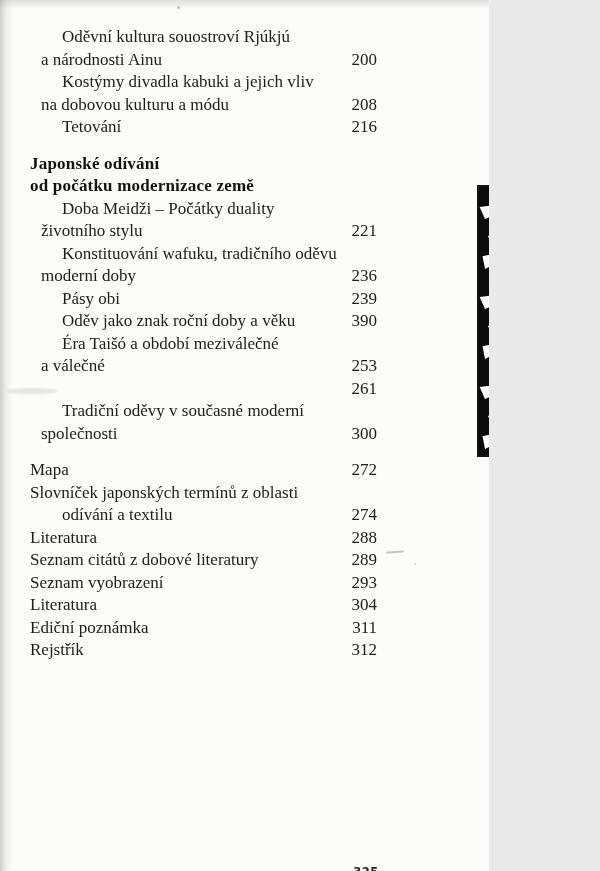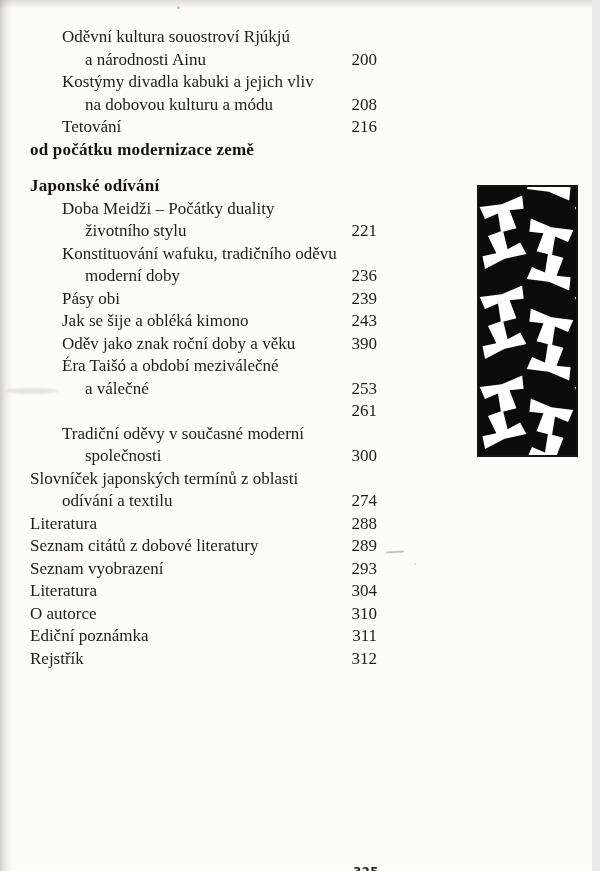--- a/index.html
+++ b/index.html
@@ -1,18 +1,18 @@
 <!DOCTYPE html>
 <html><head>
 <meta charset="utf-8">
 <style>
   html, body { margin: 0; padding: 0; background: #e9e9e9; }
   .page {
     position: relative;
-    width: 592px;
+    width: 489px;
     height: 871px;
     background: #fcfcfa;
     overflow: hidden;
     font-family: "Liberation Serif", "DejaVu Serif", serif;
     color: #1e1b18;
   }
   .edge-left {
     position: absolute; left: 0; top: 0; width: 13px; height: 871px;
     background: linear-gradient(to right, rgba(120,115,110,0.34), rgba(120,115,110,0.10) 45%, rgba(120,115,110,0) 100%);
     pointer-events: none;
@@ -26,21 +26,21 @@
     position: absolute; left: 594px; top: 0; width: 2px; height: 871px;
     background: rgba(160,155,150,0.45);
   }
   .toc { position: absolute; left: 0; top: 26px; width: 377px; }
   .toc-row {
     display: flex; align-items: baseline;
     line-height: 22.5px; font-size: 17px; white-space: nowrap;
   }
   .toc-row.indent-0 { padding-left: 30px; }
   .toc-row.indent-1 { padding-left: 62px; }
-  .toc-row.indent-2 { padding-left: 85px; }
+  .toc-row.indent-2 { padding-left: 41px; }
   .toc-row.bold { font-weight: bold; color: #16130f; letter-spacing: 0.2px; }
   .toc-row.gap-before { margin-top: 14px; }
   .toc-text { flex: none; }
   .toc-leader { flex: 1; }
   .toc-page { flex: none; width: 44px; text-align: right; }
   .ornament {
     position: absolute; left: 477px; top: 185px;
     width: 101px; height: 272px;
     border: 2px solid #141414; box-sizing: border-box;
     background: #0b0b0b;
@@ -97,30 +97,30 @@
       <div class="toc-row indent-2">
       <span class="toc-text">na dobovou kulturu a módu</span>
       <span class="toc-leader"></span>
       <span class="toc-page">208</span>
     </div>
       <div class="toc-row indent-1">
       <span class="toc-text">Tetování</span>
       <span class="toc-leader"></span>
       <span class="toc-page">216</span>
     </div>
+      <div class="toc-row indent-0 bold gap-before">
+      <span class="toc-text">Japonské odívání</span>
+      <span class="toc-leader"></span>
+      <span class="toc-page"></span>
+    </div>
       <div class="toc-row indent-0 bold">
       <span class="toc-text">od počátku modernizace země</span>
       <span class="toc-leader"></span>
       <span class="toc-page"></span>
     </div>
-      <div class="toc-row indent-0 bold gap-before">
-      <span class="toc-text">Japonské odívání</span>
-      <span class="toc-leader"></span>
-      <span class="toc-page"></span>
-    </div>
       <div class="toc-row indent-1">
       <span class="toc-text">Doba Meidži – Počátky duality</span>
       <span class="toc-leader"></span>
       <span class="toc-page"></span>
     </div>
       <div class="toc-row indent-2">
       <span class="toc-text">životního stylu</span>
       <span class="toc-leader"></span>
       <span class="toc-page">221</span>
     </div>
@@ -133,25 +133,20 @@
       <span class="toc-text">moderní doby</span>
       <span class="toc-leader"></span>
       <span class="toc-page">236</span>
     </div>
       <div class="toc-row indent-1">
       <span class="toc-text">Pásy obi</span>
       <span class="toc-leader"></span>
       <span class="toc-page">239</span>
     </div>
       <div class="toc-row indent-1">
-      <span class="toc-text">Jak se šije a obléká kimono</span>
-      <span class="toc-leader"></span>
-      <span class="toc-page">243</span>
-    </div>
-      <div class="toc-row indent-1">
       <span class="toc-text">Oděv jako znak roční doby a věku</span>
       <span class="toc-leader"></span>
       <span class="toc-page">390</span>
     </div>
       <div class="toc-row indent-1">
       <span class="toc-text">Éra Taišó a období meziválečné</span>
       <span class="toc-leader"></span>
       <span class="toc-page"></span>
     </div>
       <div class="toc-row indent-2">
@@ -166,20 +161,25 @@
       <div class="toc-row indent-1">
       <span class="toc-text">Tradiční oděvy v současné moderní</span>
       <span class="toc-leader"></span>
       <span class="toc-page"></span>
     </div>
       <div class="toc-row indent-2">
       <span class="toc-text">společnosti</span>
       <span class="toc-leader"></span>
       <span class="toc-page">300</span>
     </div>
+      <div class="toc-row indent-0 gap-before">
+      <span class="toc-text">Mapa</span>
+      <span class="toc-leader"></span>
+      <span class="toc-page">272</span>
+    </div>
       <div class="toc-row indent-0">
       <span class="toc-text">Slovníček japonských termínů z oblasti</span>
       <span class="toc-leader"></span>
       <span class="toc-page"></span>
     </div>
       <div class="toc-row indent-1">
       <span class="toc-text">odívání a textilu</span>
       <span class="toc-leader"></span>
       <span class="toc-page">274</span>
     </div>
@@ -195,25 +195,20 @@
     </div>
       <div class="toc-row indent-0">
       <span class="toc-text">Seznam vyobrazení</span>
       <span class="toc-leader"></span>
       <span class="toc-page">293</span>
     </div>
       <div class="toc-row indent-0">
       <span class="toc-text">Literatura</span>
       <span class="toc-leader"></span>
       <span class="toc-page">304</span>
-    </div>
-      <div class="toc-row indent-0">
-      <span class="toc-text">O autorce</span>
-      <span class="toc-leader"></span>
-      <span class="toc-page">310</span>
     </div>
       <div class="toc-row indent-0">
       <span class="toc-text">Ediční poznámka</span>
       <span class="toc-leader"></span>
       <span class="toc-page">311</span>
     </div>
       <div class="toc-row indent-0">
       <span class="toc-text">Rejstřík</span>
       <span class="toc-leader"></span>
       <span class="toc-page">312</span>

